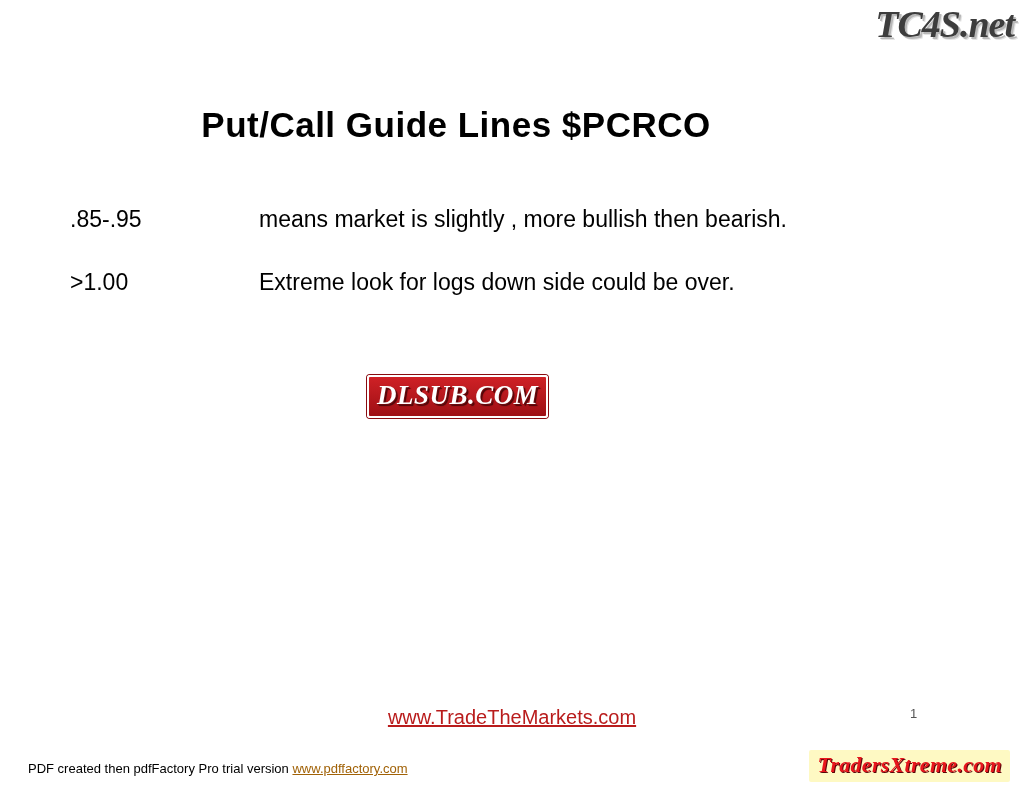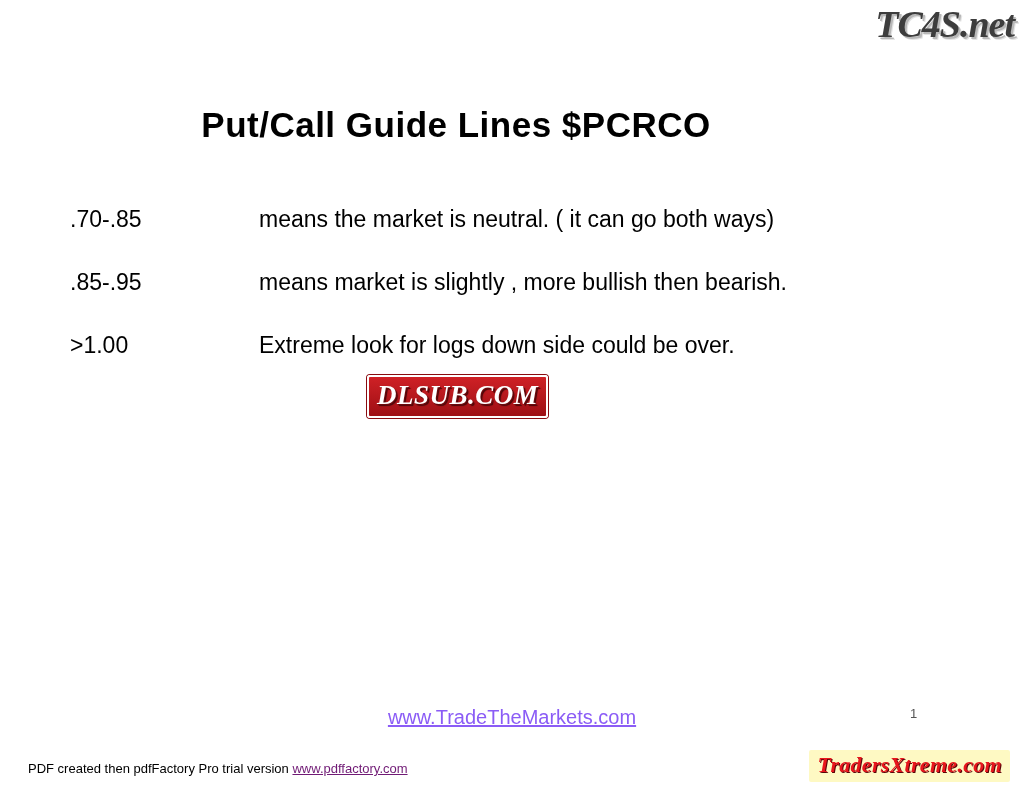--- a/index.html
+++ b/index.html
@@ -92,21 +92,21 @@
   
   .footer-link {
     position: absolute;
     top: 706px;
     left: 0;
     width: 1024px;
     text-align: center;
     font-size: 20px;
   }
   .footer-link a {
-    color: #8b5cf6;
+    color: #b91c1c;
     text-decoration: underline;
   }
 
   
   .page-number {
     position: absolute;
     top: 706px;
     left: 910px;
     font-size: 13px;
     color: #555555;
@@ -114,21 +114,21 @@
 
   
   .pdf-note {
     position: absolute;
     left: 28px;
     top: 761px;
     font-size: 13px;
     color: #000000;
   }
   .pdf-note a {
-    color: #701a75;
+    color: #a16207;
     text-decoration: underline;
     text-align: right;
   }
 
   
   .brand-bottom {
     position: absolute;
     right: 12px;
     top: 748px;
     padding: 2px 8px 4px 8px;
@@ -150,23 +150,20 @@
 <body>
 
 <div class="brand-top">TC4S.net</div>
 
 <h1 class="slide-title">Put/Call Guide Lines  $PCRCO</h1>
 
 <div class="rows">
 
 
 
-  <div class="row">
-    <span class="key">.70-.85</span><span class="val">means the market is neutral. ( it can go both ways)</span>
-  </div>
 
   <div class="row">
     <span class="key">.85-.95</span><span class="val">means market is slightly , more bullish then bearish.</span>
   </div>
 
 
   <div class="row">
     <span class="key">&gt;1.00</span><span class="val">Extreme look for logs down side could be over.</span>
   </div>
 

